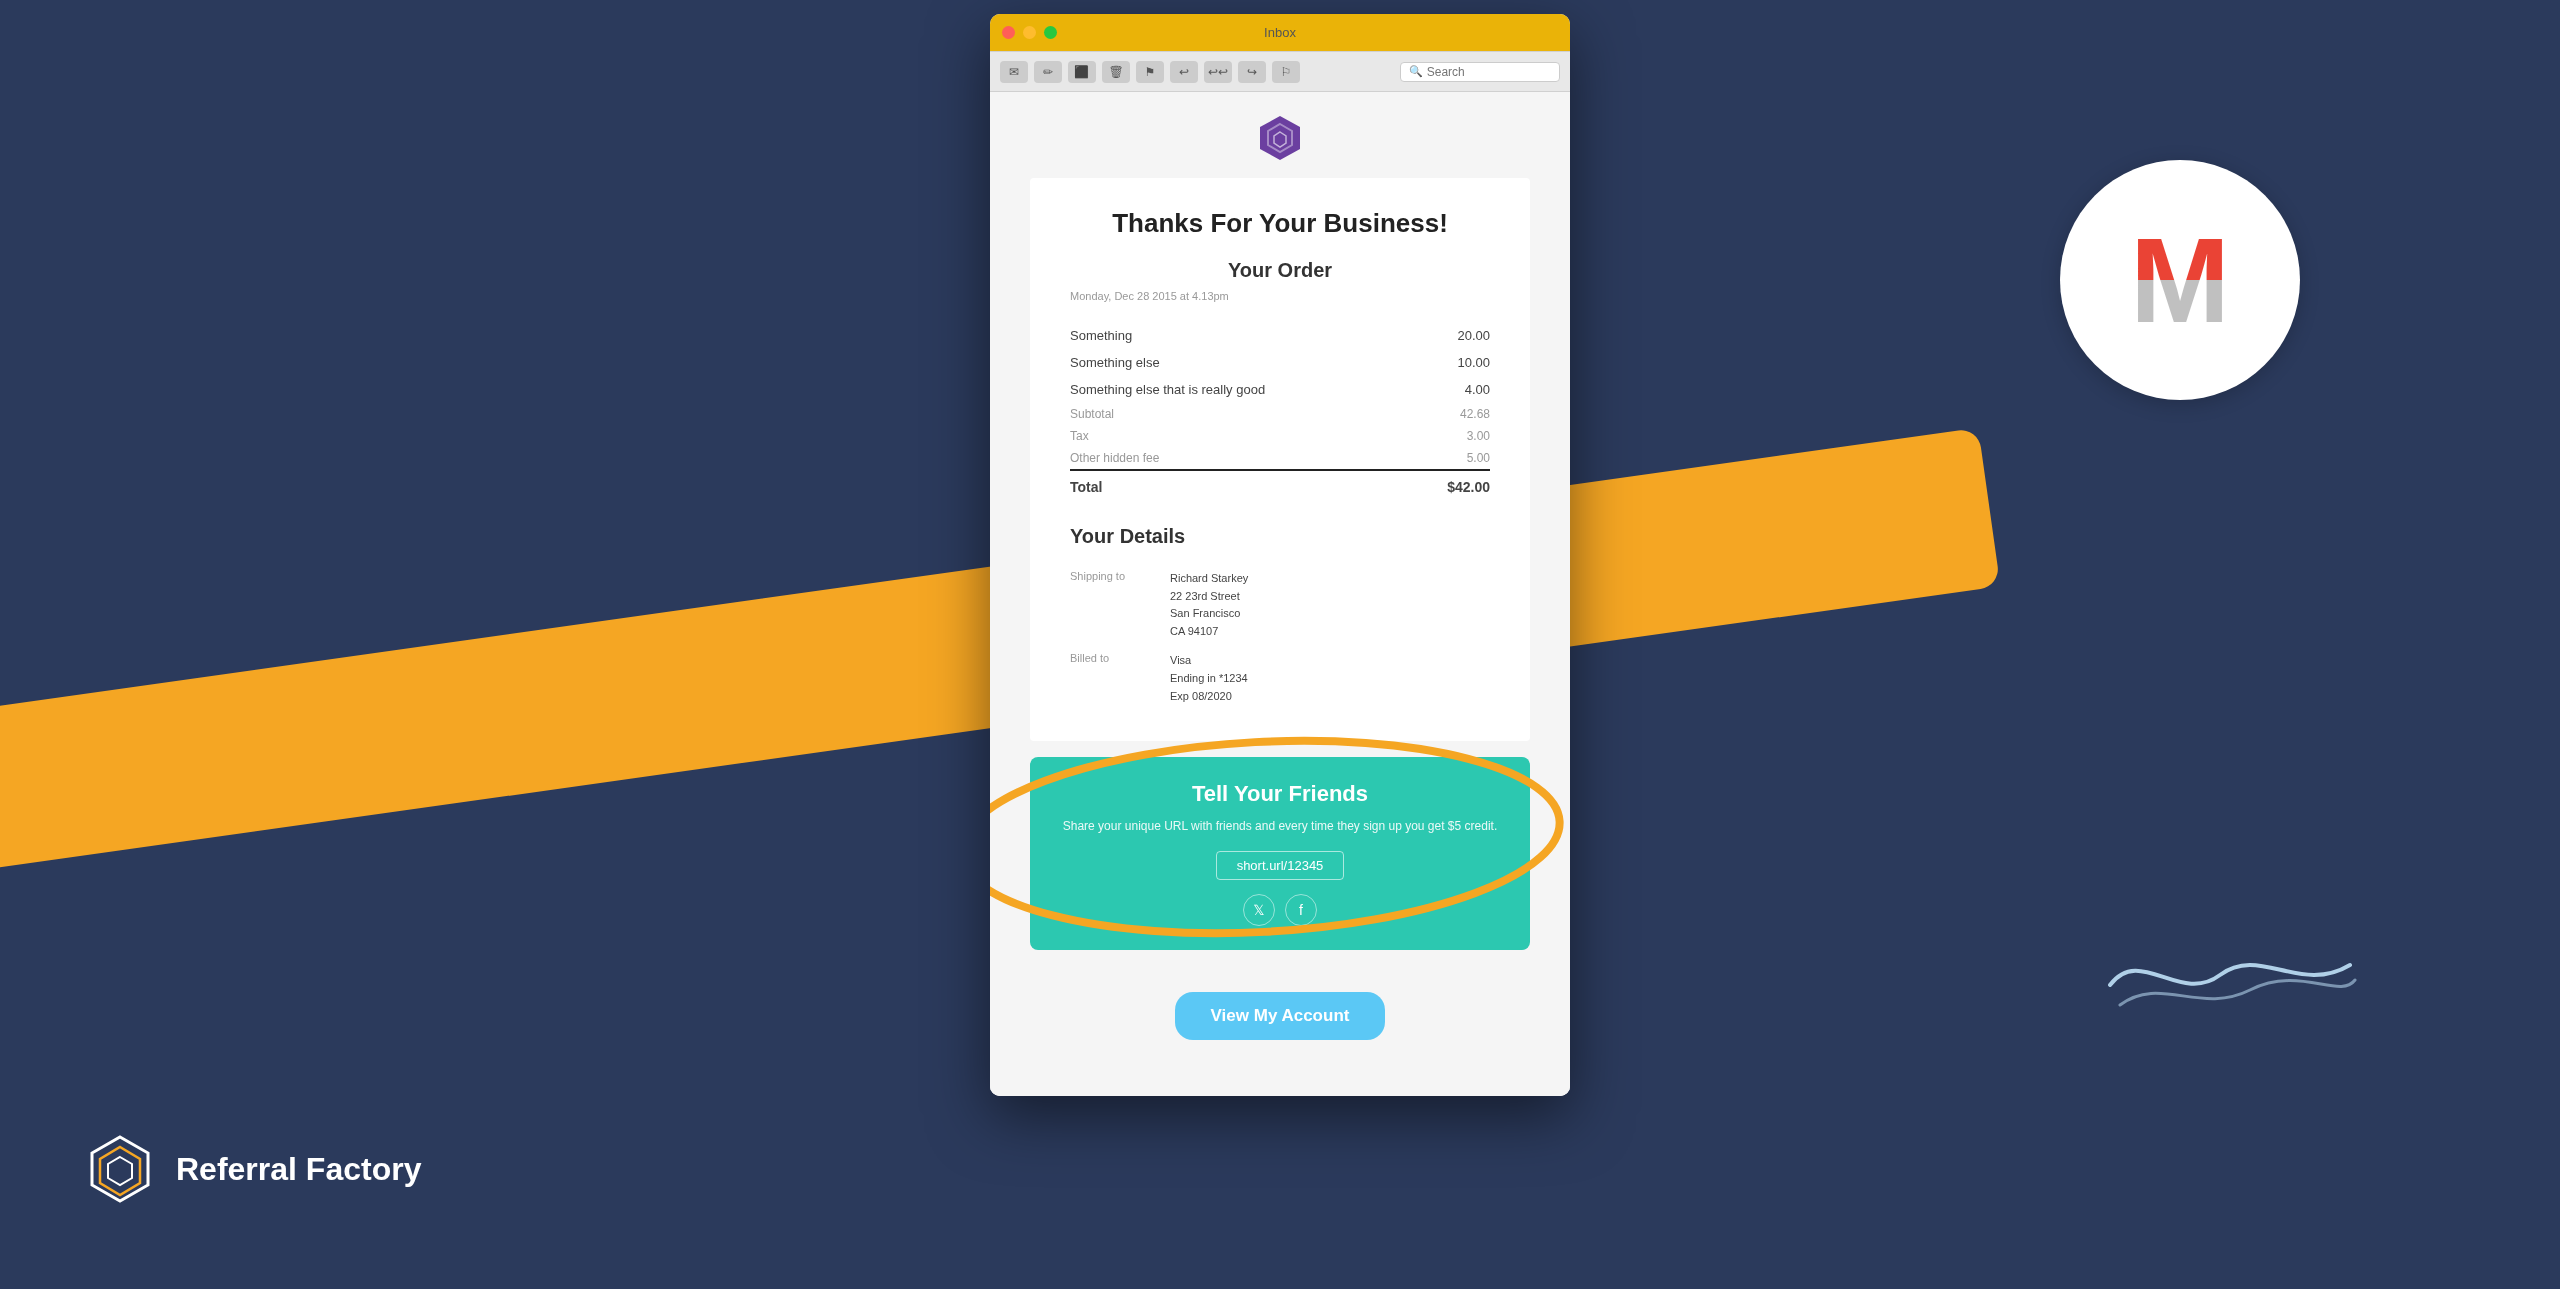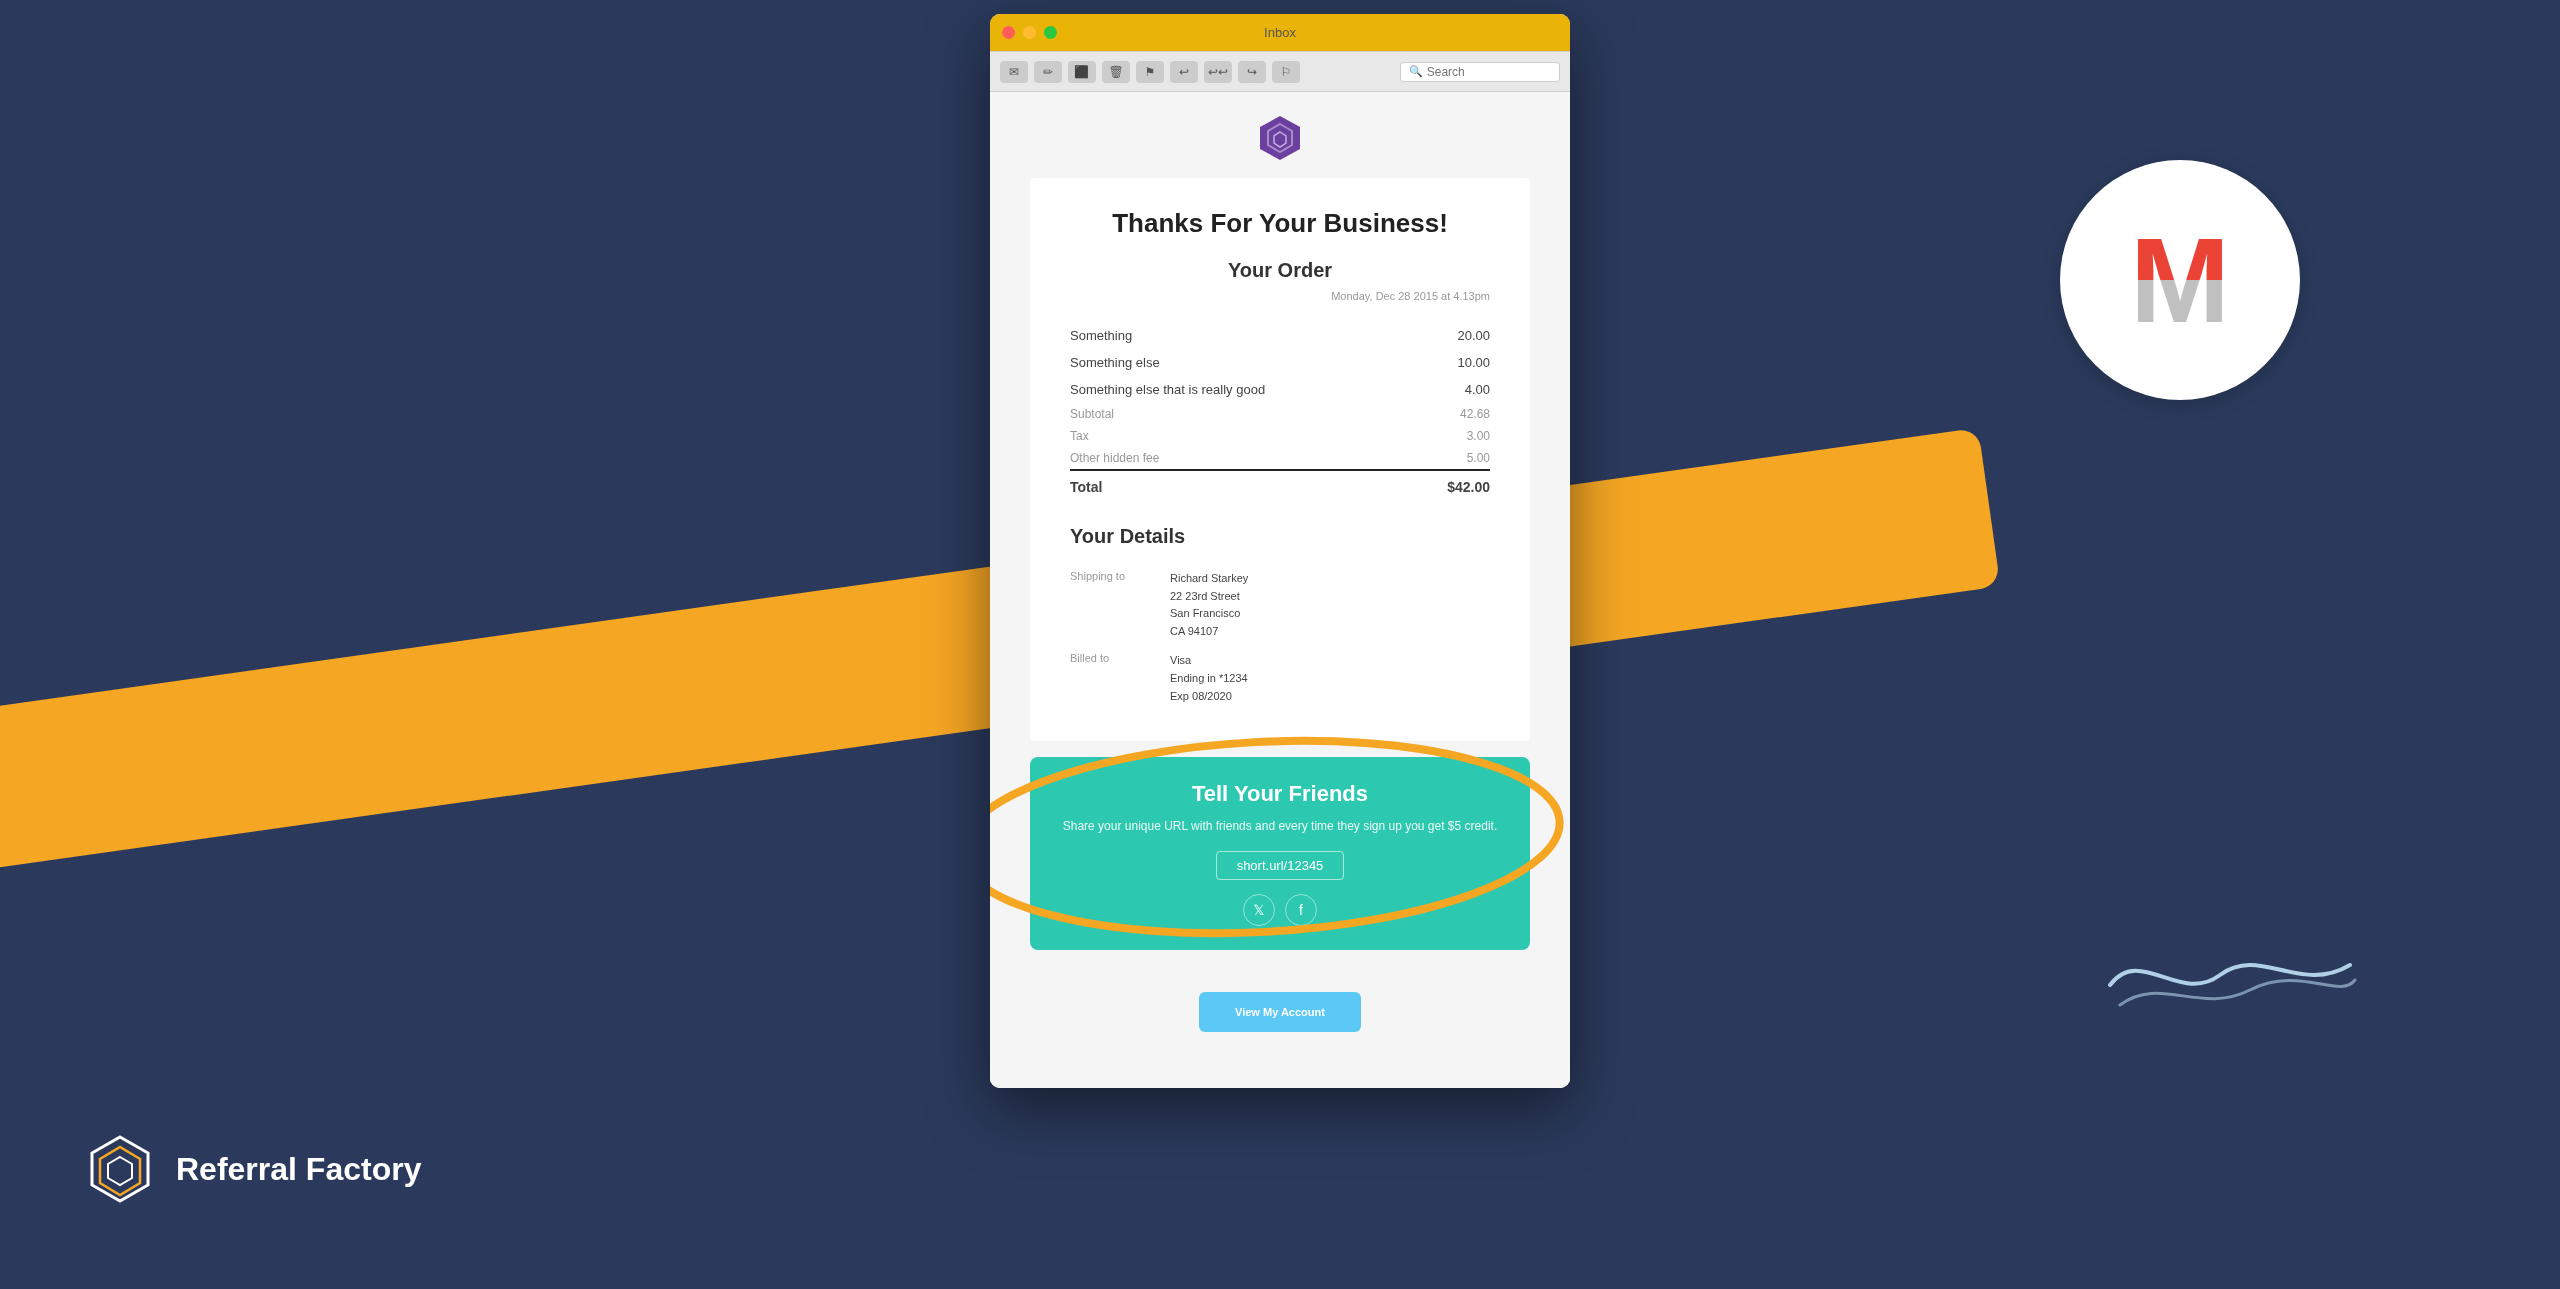--- a/index.html
+++ b/index.html
@@ -205,21 +205,21 @@
 
     .order-title {
       text-align: center;
       font-size: 20px;
       font-weight: 600;
       color: #333;
       margin-bottom: 8px;
     }
 
     .order-date {
-      text-align: right;
+      text-align: left;
       font-size: 11px;
       color: #999;
       margin-bottom: 20px;
     }
 
     
     .order-table {
       width: 100%;
       border-collapse: collapse;
       font-size: 13px;
@@ -319,23 +319,23 @@
       font-size: 14px;
     }
 
     
     .view-account-btn {
       display: block;
       margin: 16px auto;
       background: #5bc8f5;
       color: white;
       border: none;
-      border-radius: 6px;
+      border-radius: 18px;
       padding: 14px 36px;
-      font-size: 11px;
+      font-size: 17px;
       font-weight: 600;
       cursor: pointer;
       width: fit-content;
     }
 
     
     .orange-circle-svg {
       position: absolute;
       top: -30px;
       left: -60px;

